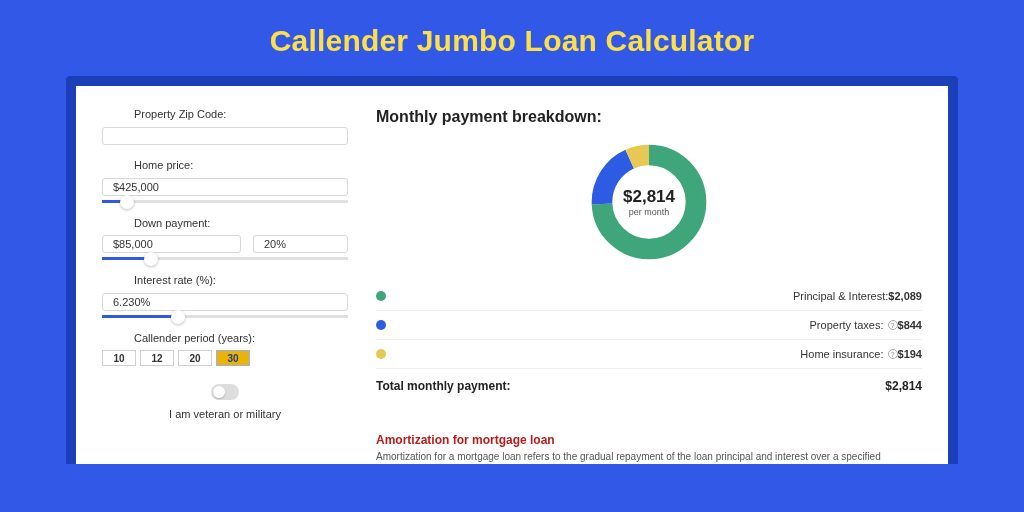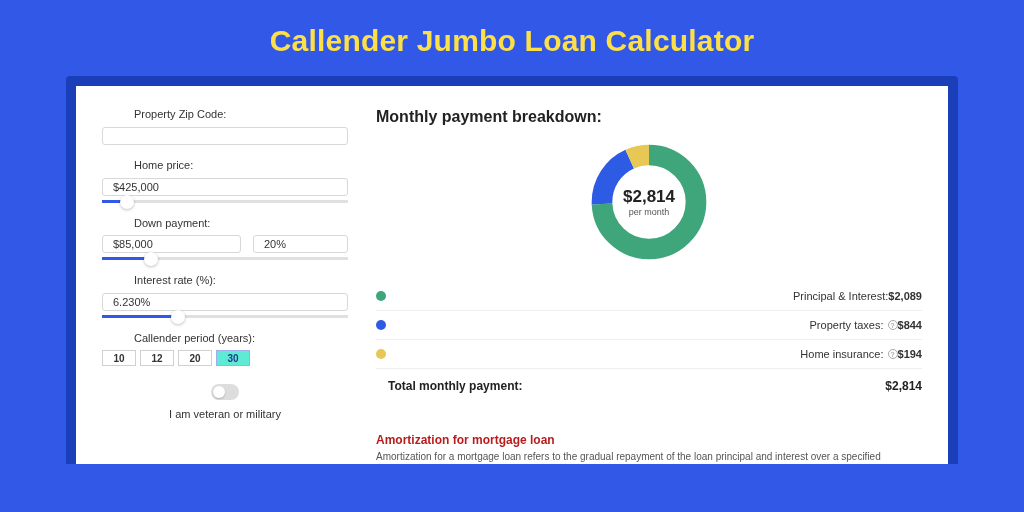--- a/index.html
+++ b/index.html
@@ -82,21 +82,21 @@
     height: 16px;
     border: 1px solid #d0d0d0;
     background: #fff;
     border-radius: 0;
     font-size: 10px;
     font-weight: 700;
     color: #333;
     cursor: pointer;
   }
   .period-btn.active {
-    background: #5eead4;
+    background: #eab308;
     border-color: #9db0ec;
     color: #233a8a;
   }
 
   .toggle-row { display: flex; align-items: center; gap: 8px; margin-top: 18px; flex-direction: column; }
   .toggle {
     width: 28px;
     height: 16px;
     border-radius: 20px;
     background: #ddd;
@@ -172,21 +172,20 @@
   }
   .legend-val { font-weight: 700; }
   .total-row {
     display: flex;
     justify-content: space-between;
     padding: 10px 0;
     font-weight: 700;
     font-size: 12px;
     color: #222;
     border-top: none;
-    margin-left: 12px;
   }
 
   .amort {
     margin-top: 16px;
     padding-top: 14px;
   }
   .amort-title {
     font-size: 12px;
     font-weight: 700;
     color: #b91c1c;

